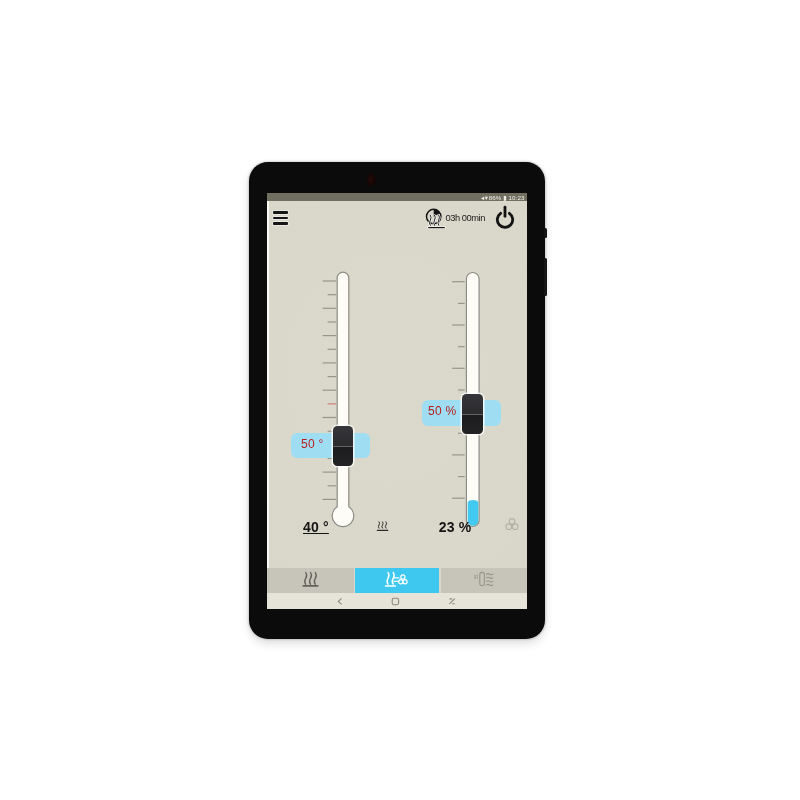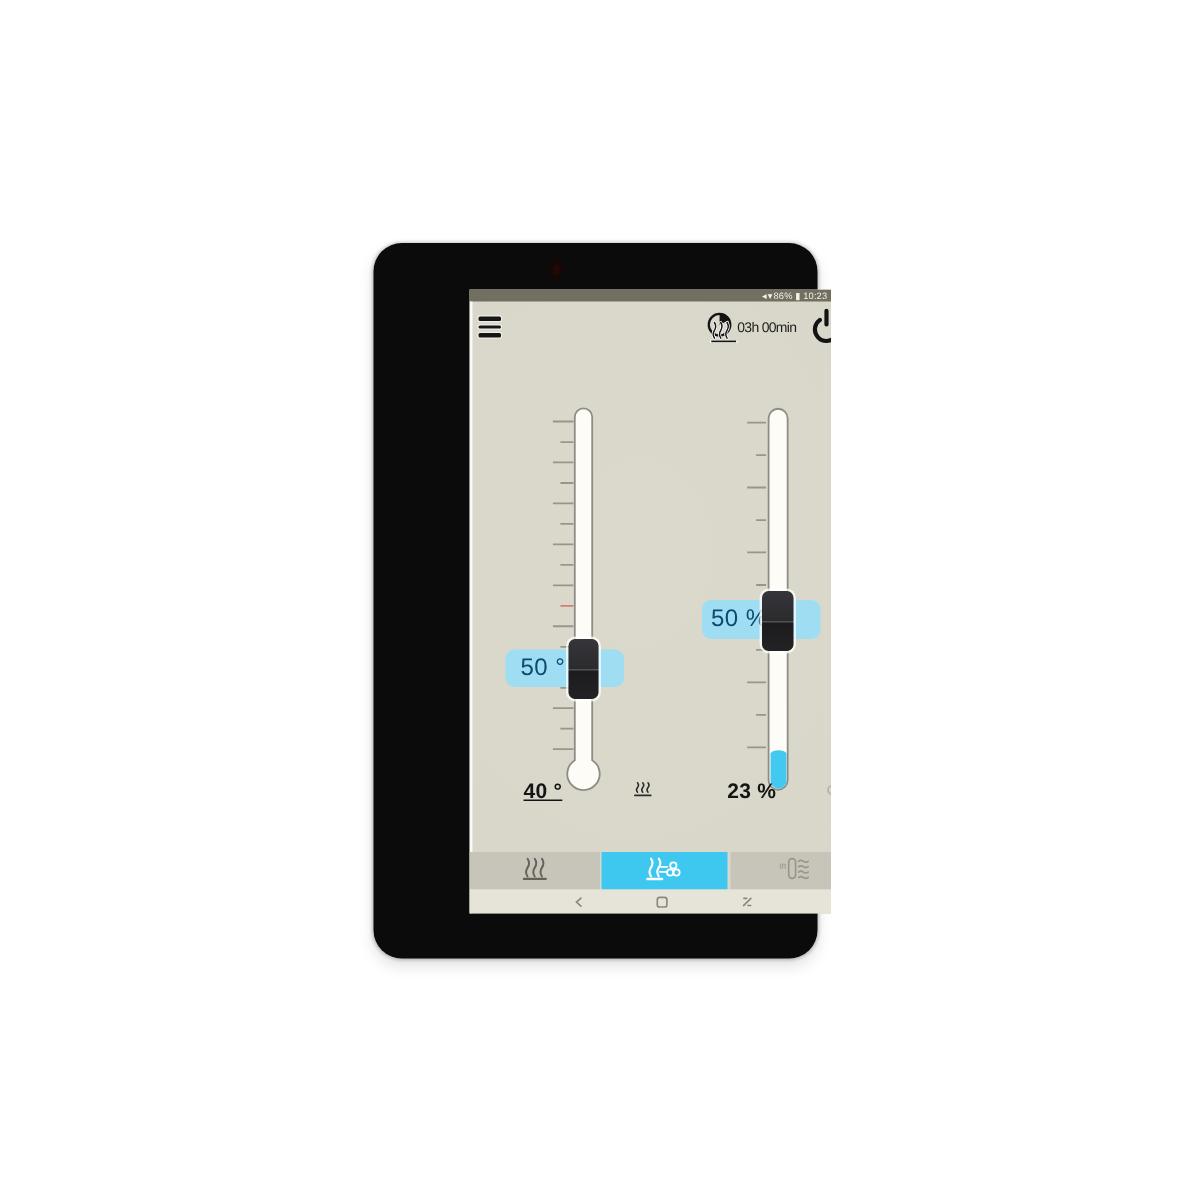--- a/index.html
+++ b/index.html
@@ -4,28 +4,28 @@
 <style>
   html,body{margin:0;padding:0;background:#ffffff;}
   #stage{position:relative;width:800px;height:800px;background:#ffffff;overflow:hidden;
          font-family:"Liberation Sans",sans-serif;transform:translateZ(0);-webkit-font-smoothing:antialiased;}
   .abs{position:absolute;}
   #tablet{left:249px;top:161.5px;width:296px;height:477px;background:#0b0b0c;
           border-radius:19px;box-shadow:0 5px 10px rgba(0,0,0,0.12), 0 0 3px rgba(20,20,20,0.35);filter:blur(0.3px);}
   #btn1{left:544px;top:258px;width:3px;height:38px;background:#151515;border-radius:2px;}
   #btn2{left:544px;top:228px;width:2.5px;height:10px;background:#141414;border-radius:2px;}
   #cam{left:366px;top:172px;width:10px;height:15px;background:radial-gradient(ellipse at center,#240b09 0%,#140605 55%,rgba(10,5,5,0) 75%);border-radius:50%;}
-  #screen{left:267px;top:193.4px;width:241px;height:415.6px;background:radial-gradient(ellipse 150% 110% at 46% 42%,#dbd9cb 0%,#d9d7c9 55%,#d0cec0 100%);overflow:hidden;filter:blur(0.28px);margin-left:46px;}
+  #screen{left:267px;top:193.4px;width:260px;height:415.6px;background:radial-gradient(ellipse 150% 110% at 46% 42%,#dbd9cb 0%,#d9d7c9 55%,#d0cec0 100%);overflow:hidden;filter:blur(0.28px);}
   
   #sbar{left:0;top:0;width:260.6px;height:7.6px;background:#716f60;}
   #sbaricons{right:2.5px;top:0.4px;height:7px;color:#f2f0e8;font-size:6.2px;line-height:7px;letter-spacing:0.1px;white-space:nowrap;}
   #edgeglow{left:0;top:7.6px;width:1.6px;height:408px;background:rgba(255,255,255,0.85);}
   .hbar{left:5.6px;width:15px;height:2.9px;background:#161616;border-radius:1px;box-shadow:0 0 0 0.8px rgba(255,255,255,0.55);}
   #hdrtext{left:178.5px;top:20px;font-size:9.3px;color:#1d1d1d;letter-spacing:-0.45px;}
-  .tip{background:#9fdef2;border-radius:6px;color:#0c4a6e;font-size:16px;letter-spacing:0.3px;white-space:nowrap;padding-left:40px;}
+  .tip{background:#9fdef2;border-radius:6px;color:#b91c1c;font-size:12px;letter-spacing:0.3px;white-space:nowrap;padding-left:40px;}
   .tip span{position:absolute;top:3.9px;}
   #tip1 span{left:10px;}
   #tip2 span{left:6.5px;}
   #tip1{left:24px;top:239.5px;width:39px;height:25.5px;text-decoration:underline;}
   #tip2{left:154.5px;top:206.5px;width:39px;height:26px;}
   .handle{width:20.5px;height:40px;border-radius:4.5px;
           background:linear-gradient(180deg,#36363a 0%,#2b2b2e 50%,#707070 51.5%,#1c1c1e 53%,#232325 100%);
           box-shadow:0 0 0 1.6px rgba(255,255,255,0.75);}
   #handle1{left:65.5px;top:232.6px;}
   #handle2{left:195px;top:200.6px;width:21px;}

